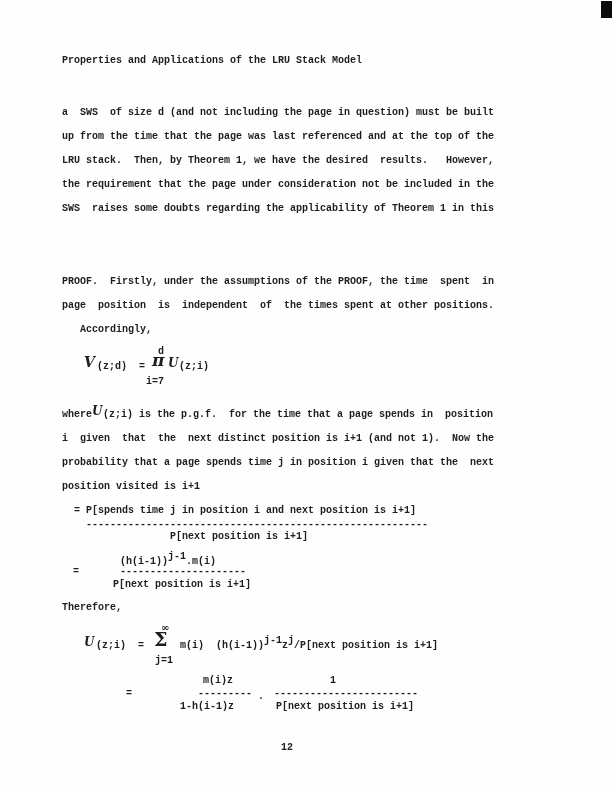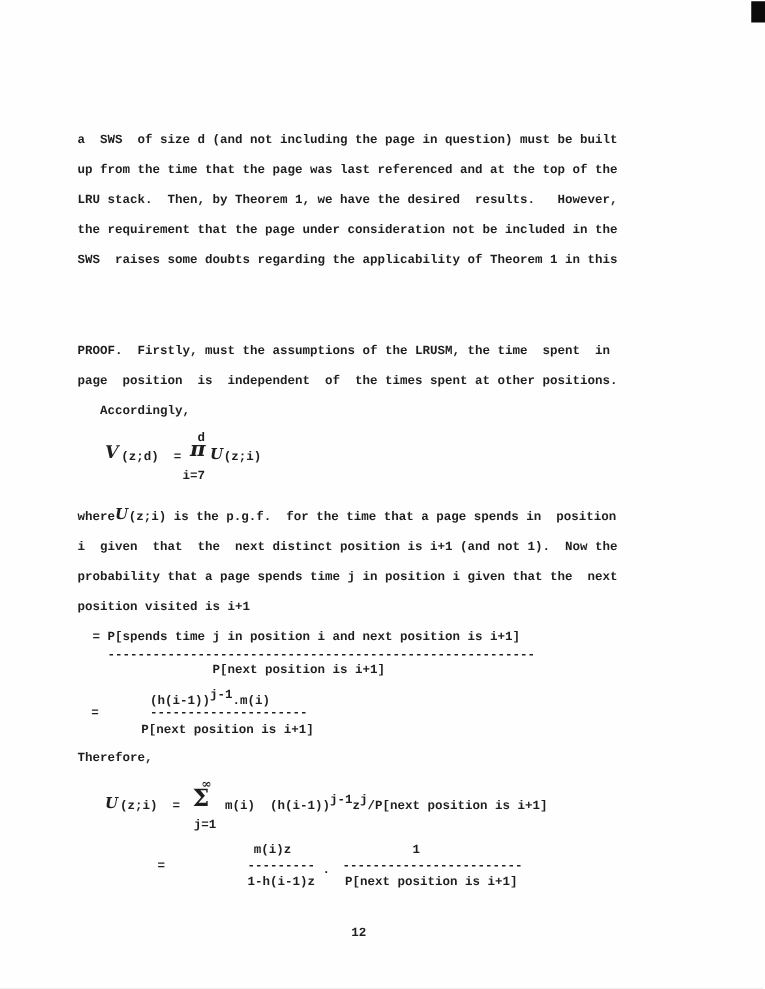--- a/index.html
+++ b/index.html
@@ -26,28 +26,29 @@
   .sup{position:relative;top:-5px;font-family:Liberation Mono, monospace;}
   .corner-mark{position:absolute;left:601px;top:1px;width:11px;height:17px;background:#0b0b0b;}
 </style>
 </head>
 <body>
 
 <div class="page">
 
   <div class="corner-mark"></div>
 
+  <div class="line" style="left:62px;top:55px">Properties and Applications of the LRU Stack Model</div>
 
   <div class="line" style="left:62px;top:131px">up from the time that the page was last referenced and at the top of the</div>
   <div class="line" style="left:62px;top:107px">a  SWS  of size d (and not including the page in question) must be built</div>
   <div class="line" style="left:62px;top:155px">LRU stack.  Then, by Theorem 1, we have the desired  results.   However,</div>
   <div class="line" style="left:62px;top:179px">the requirement that the page under consideration not be included in the</div>
   <div class="line" style="left:62px;top:203px">SWS  raises some doubts regarding the applicability of Theorem 1 in this</div>
 
-  <div class="line" style="left:62px;top:276px">PROOF.  Firstly, must the assumptions of the LRUSM, the time  spent  in</div>
+  <div class="line" style="left:62px;top:276px">PROOF.  Firstly, under the assumptions of the PROOF, the time  spent  in</div>
   <div class="line" style="left:62px;top:300px">page  position  is  independent  of  the times spent at other positions.</div>
   <div class="line" style="left:80px;top:324px">Accordingly,</div>
 
   <div class="line" style="left:158px;top:346px">d</div>
   <div class="line script" style="left:84px;top:355px">V</div>
   <div class="line" style="left:97px;top:361px">(z;d)  =</div>
   <div class="line pi" style="left:152px;top:352px">π</div>
   <div class="line script script-sm" style="left:168px;top:357px">U</div>
   <div class="line" style="left:179px;top:361px">(z;i)</div>
   <div class="line" style="left:146px;top:376px">i=7</div>
@@ -76,18 +77,18 @@
   <div class="line sigma" style="left:154px;top:630px">Σ</div>
   <div class="line" style="left:155px;top:655px">j=1</div>
   <div class="line" style="left:180px;top:640px"><span>m(i)  (h(i-1))</span><span class="sup">j-1</span><span>z</span><span class="sup">j</span><span>/P[next position is i+1]</span></div>
 
   <div class="line" style="left:203px;top:675px">m(i)z</div>
   <div class="line" style="left:330px;top:675px">1</div>
   <div class="line" style="left:126px;top:688px">=</div>
   <div class="line" style="left:198px;top:688px">---------</div>
   <div class="line" style="left:258px;top:691px">.</div>
   <div class="line" style="left:274px;top:688px">------------------------</div>
-  <div class="line" style="left:198px;top:701px">1-h(i-1)z</div>
+  <div class="line" style="left:180px;top:701px">1-h(i-1)z</div>
   <div class="line" style="left:276px;top:701px">P[next position is i+1]</div>
 
   <div class="line" style="left:281px;top:742px">12</div>
 
 </div>
 
 </body></html>

